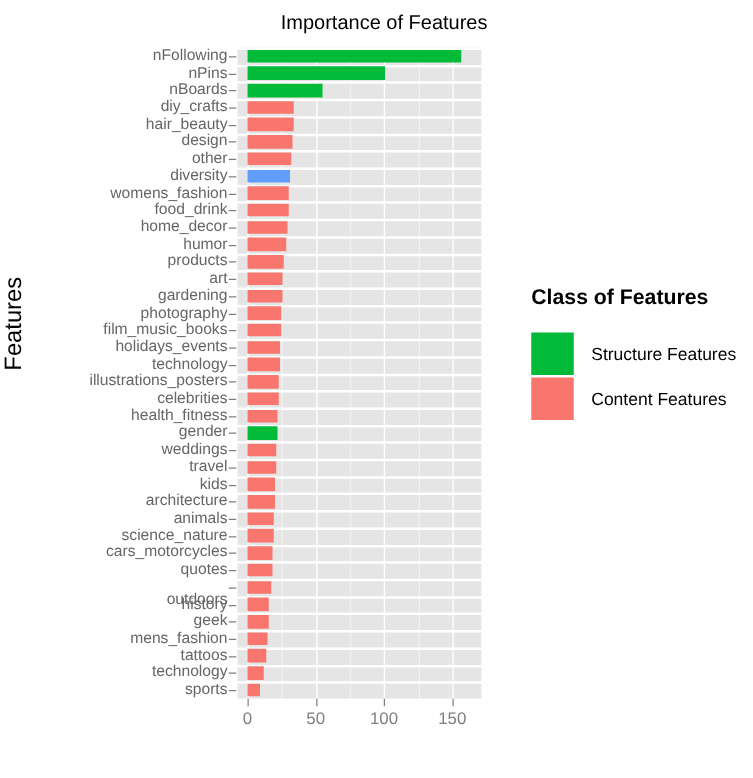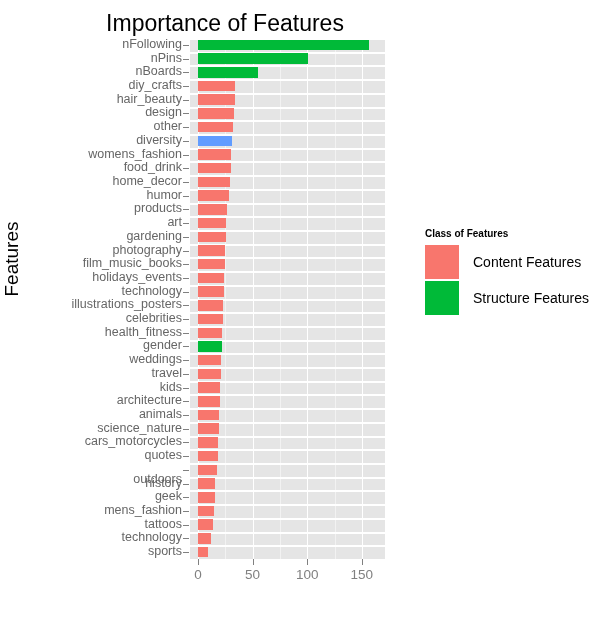--- a/index.html
+++ b/index.html
@@ -21,22 +21,22 @@
     width: 602px;
     height: 622px;
   }
 
   
   .chart-title {
     position: absolute;
     left: 60px;
     top: 10px;
     width: 330px;
-    text-align: center;
-    font-size: 23px;
+    text-align: right;
+    font-size: 16px;
     color: #000000;
     letter-spacing: 0px;
     white-space: nowrap;
   }
 
   
   .y-axis-title {
     position: absolute;
     left: -28px;
     top: 248px;
@@ -156,24 +156,24 @@
   }
 
   
   #legend {
     position: absolute;
     left: 425px;
     top: 228px;
     width: 175px;
   }
   .legend-title {
-    font-size: 10px;
+    font-size: 17px;
     font-weight: bold;
     color: #000000;
-    margin: 0 0 5px 0;
+    margin: 0 0 17px 0;
     white-space: nowrap;
   }
   .legend-row {
     display: flex;
     align-items: center;
     height: 36px;
   }
   .legend-swatch {
     width: 34px;
     height: 34px;
@@ -374,23 +374,23 @@
       <div class="xtick-label" style="left: 117.202px;">100</div>
       <div class="xtick-mark" style="left: 171.804px;"></div>
       <div class="xtick-label" style="left: 171.804px;">150</div>
     </div>
 
 
   <div id="legend">
     <div class="legend-title">Class of Features</div>
     <div id="legend-rows">
         <div class="legend-row">
+          <div class="legend-swatch" style="background: rgb(0, 186, 56);"></div>
+          <div class="legend-label">Structure Features</div>
+        </div>
+        <div class="legend-row">
           <div class="legend-swatch" style="background: rgb(248, 118, 109);"></div>
           <div class="legend-label">Content Features</div>
         </div>
-        <div class="legend-row">
-          <div class="legend-swatch" style="background: rgb(0, 186, 56);"></div>
-          <div class="legend-label">Structure Features</div>
-        </div>
       </div>
   </div>
 
 </div>
 
 </body></html>

